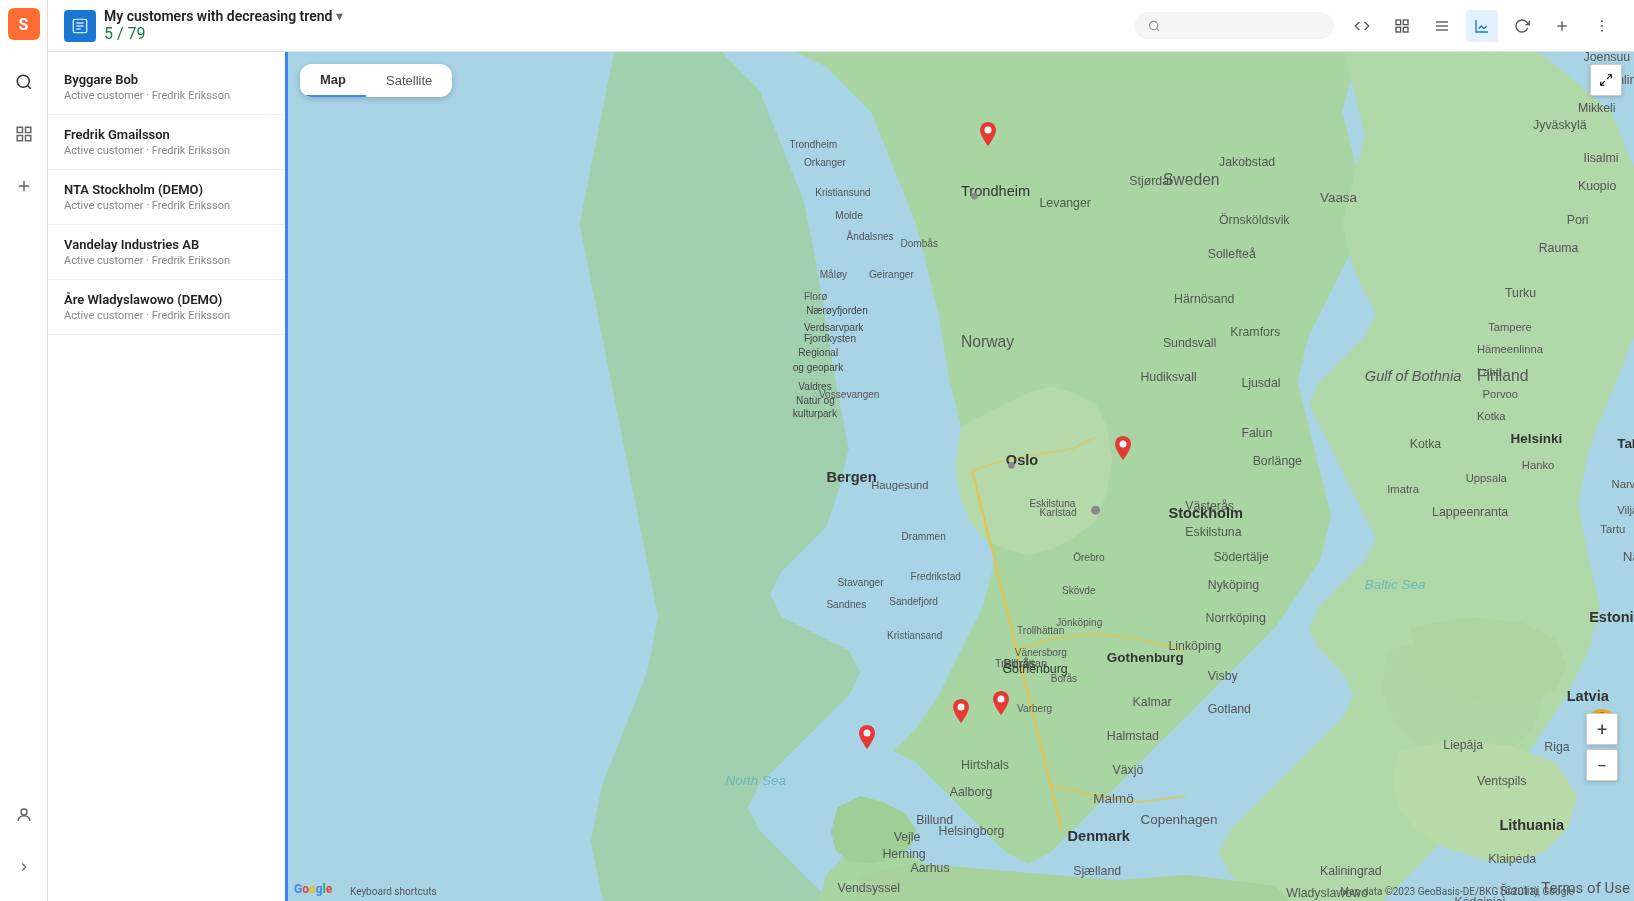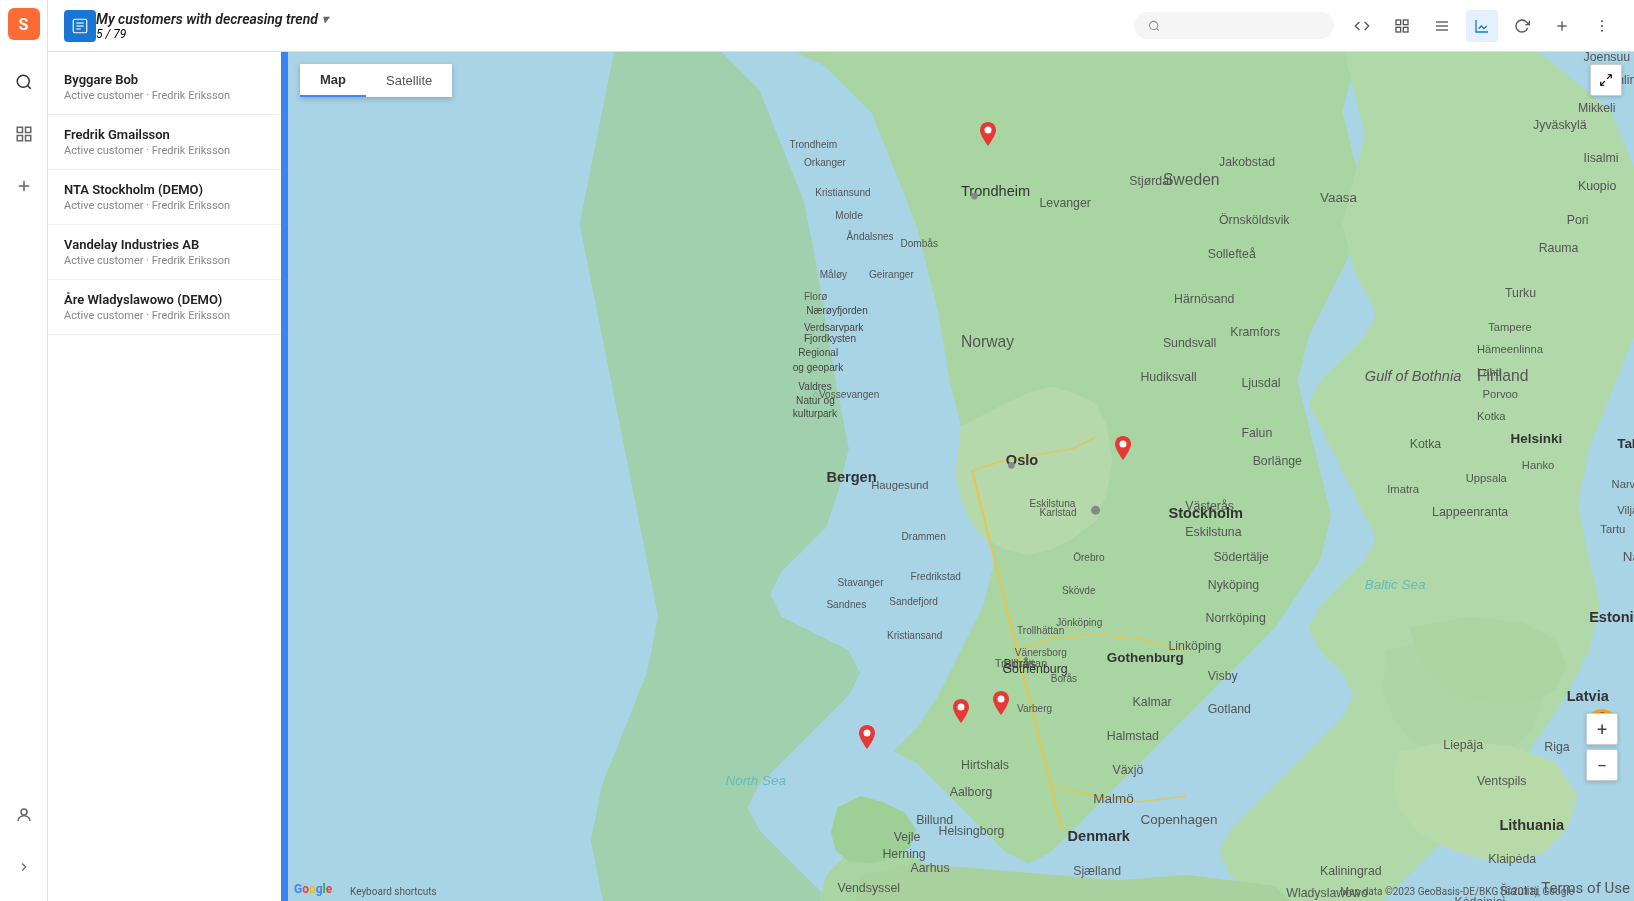--- a/index.html
+++ b/index.html
@@ -58,22 +58,22 @@
       background: #fff;
       border-bottom: 1px solid #e0e0e0;
       display: flex;
       align-items: center;
       padding: 0 16px;
       gap: 12px;
     }
     .header-left {
       display: flex;
       align-items: center;
+      gap: 8px;
       flex: 1;
-      font-style: italic;
     }
     .report-icon {
       width: 32px;
       height: 32px;
       background: #1976d2;
       border-radius: 4px;
       display: flex;
       align-items: center;
       justify-content: center;
       color: white;
@@ -85,22 +85,22 @@
     }
     .header-title {
       font-size: 14px;
       font-weight: 600;
       color: #222;
       display: flex;
       align-items: center;
       gap: 4px;
     }
     .header-subtitle {
-      font-size: 12px;
-      color: #000000;
+      font-size: 16px;
+      color: #15803d;
     }
     .header-dropdown-arrow {
       font-size: 12px;
       color: #666;
     }
     .search-box {
       display: flex;
       align-items: center;
       background: #f5f5f5;
       border-radius: 20px;
@@ -138,21 +138,21 @@
     
     .content-area {
       flex: 1;
       display: flex;
     }
 
     
     .customer-list {
       width: 240px;
       background: #fff;
-      border-right: 7px solid #3b82f6;
+      border-right: 3px solid #3b82f6;
       overflow-y: auto;
       position: relative;
     }
     .customer-list-inner {
       padding: 8px 0;
     }
     .customer-item {
       padding: 12px 16px;
       cursor: pointer;
       border-bottom: 1px solid #f0f0f0;
@@ -174,21 +174,21 @@
       position: relative;
       overflow: hidden;
     }
     .map-tabs {
       position: absolute;
       top: 12px;
       left: 12px;
       z-index: 5;
       display: flex;
       background: #fff;
-      border-radius: 0;
+      border-radius: 12px;
       box-shadow: 0 2px 6px rgba(0,0,0,0.2);
       overflow: hidden;
     }
     .map-tab {
       padding: 8px 20px;
       font-size: 13px;
       font-weight: 400;
       cursor: pointer;
       border: none;
       background: transparent;

